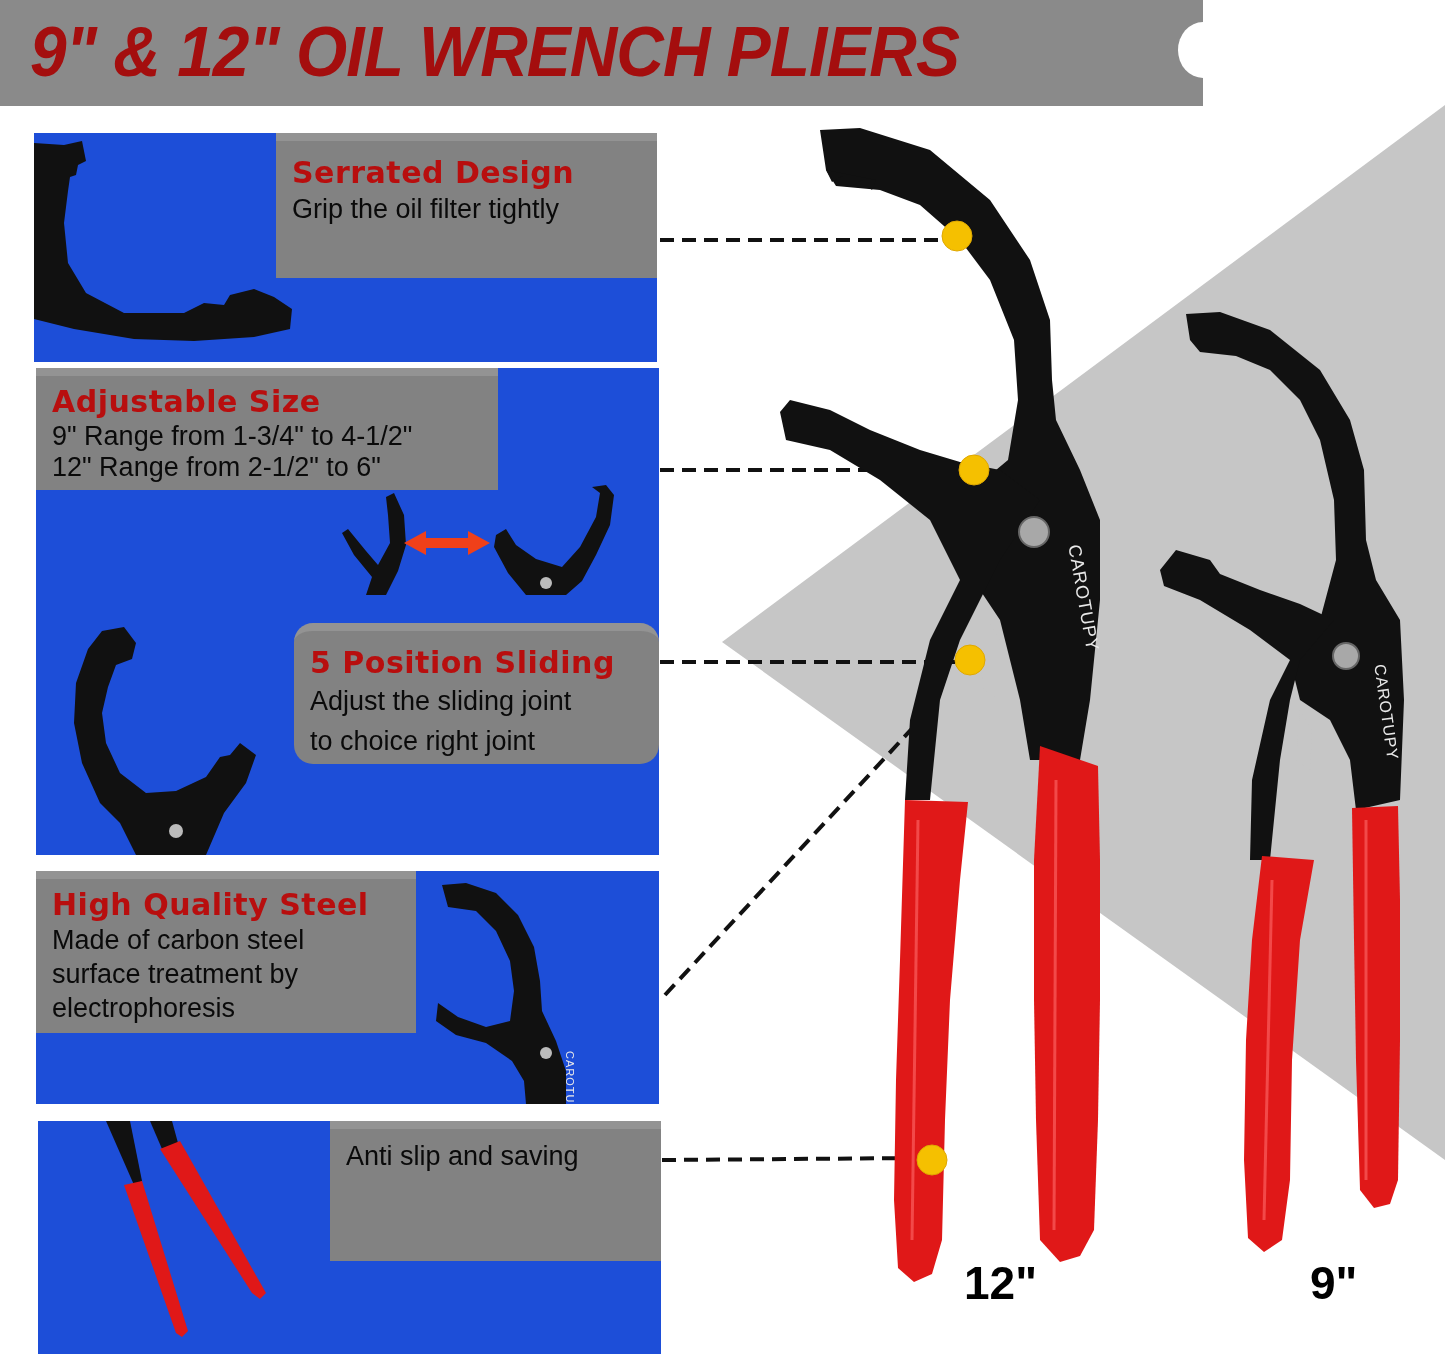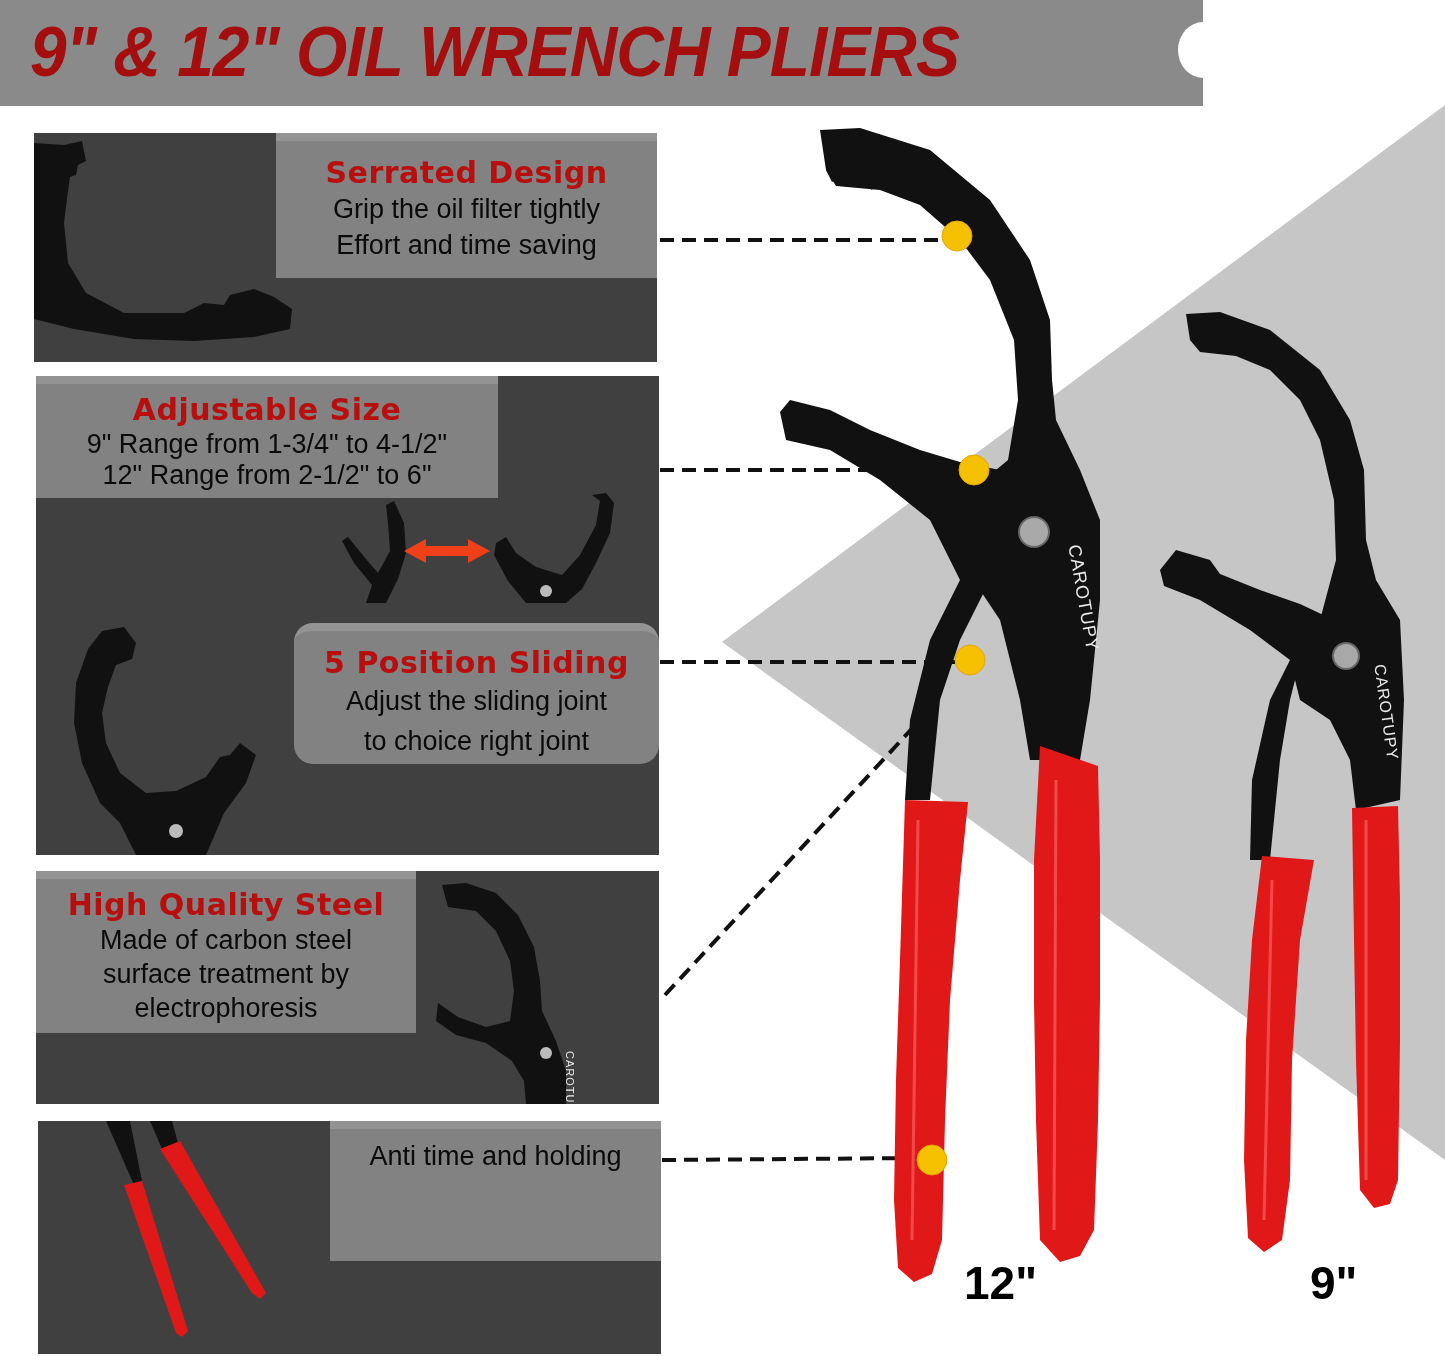--- a/index.html
+++ b/index.html
@@ -17,21 +17,21 @@
     background: #ffffff; border-radius: 50%;
   }
   .title-text {
     position: absolute; left: 30px; top: 12px;
     font-family: "Liberation Sans", sans-serif; font-weight: bold; font-style: italic;
     font-size: 70px; color: #a40e0e; letter-spacing: -1px; white-space: nowrap;
     transform: scaleX(0.94); transform-origin: left center;
   }
 
   .panel {
-    position: absolute; background: #404040; overflow: hidden; text-align: center;
+    position: absolute; background: #1d4ed8; overflow: hidden;
   }
   .caption-box {
     position: absolute; background: #828282; padding: 14px 16px 10px 16px;
     border-top: 8px solid #939393;
   }
   .caption-heading {
     font-family: "DejaVu Sans", sans-serif; font-weight: bold; color: #b80e0e;
     font-size: 30px; line-height: 36px; white-space: nowrap; letter-spacing: 0.5px;
   }
   .caption-line {
@@ -62,25 +62,24 @@
 </div>
 <div class="title-notch"></div>
 
 <div class="panel" style="left:34px;top:133px;width:623px;height:229px;">
   <svg width="270" height="229" viewBox="0 0 270 229" style="position:absolute;left:0;top:0;">
     <path d="M30,12 L48,8 L52,28 L44,32 L42,42 L36,44 L34,58 L30,90 L34,130 L52,160 L90,180 L150,180 L170,170 L190,172 L196,162 L220,156 L240,164 L258,176 L256,196 L220,204 L160,208 L100,206 L40,196 L0,186 L0,10 Z" fill="#111"></path>
   </svg>
   <div class="caption-box" style="left:242px;top:0;width:381px;height:145px;">
     <div class="caption-heading">Serrated Design</div>
     <div class="caption-line">Grip the oil filter tightly</div>
-    <div class="caption-line">Effort and time saving</div>
   </div>
 </div>
 
-<div class="panel" style="left:36px;top:376px;width:623px;height:267px;">
+<div class="panel" style="left:36px;top:368px;width:623px;height:267px;">
   <div class="caption-box" style="left:0;top:0;width:462px;height:122px;padding-top:8px;">
     <div class="caption-heading">Adjustable Size</div>
     <div class="caption-line" style="line-height:32px;">9" Range from 1-3/4" to 4-1/2"</div>
     <div class="caption-line" style="line-height:30px;">12" Range from 2-1/2" to 6"</div>
   </div>
   <svg width="330" height="110" viewBox="0 0 330 110" style="position:absolute;left:290px;top:117px;">
     <path d="M60,12 L68,8 L78,30 L80,60 L72,86 L60,110 L40,110 L46,92 L28,70 L16,48 L22,44 L40,66 L52,80 L64,58 L62,30 Z" fill="#111"></path>
     <polygon points="78,58 100,46 100,53 142,53 142,46 164,58 142,70 142,63 100,63 100,70" fill="#f0401a"></polygon>
     <path d="M170,50 L180,44 L190,60 L210,74 L236,82 L254,62 L270,32 L274,8 L266,2 L280,0 L288,10 L284,40 L270,70 L256,96 L240,110 L200,110 L182,88 L168,62 Z" fill="#111"></path>
     <circle cx="220" cy="98" r="6" fill="#bbb"></circle>
@@ -114,21 +113,21 @@
 </div>
 
 <div class="panel" style="left:38px;top:1121px;width:623px;height:233px;">
   <svg width="260" height="233" viewBox="0 0 260 233" style="position:absolute;left:0;top:0;">
     <path d="M68,0 L92,0 L104,60 L96,64 Z" fill="#111"></path>
     <path d="M112,0 L134,0 L140,22 L124,28 Z" fill="#111"></path>
     <path d="M86,64 L104,60 L150,210 L144,216 L138,212 Z" fill="#e01818"></path>
     <path d="M122,28 L142,20 L228,172 L222,178 L214,172 Z" fill="#e01818"></path>
   </svg>
   <div class="caption-box" style="left:292px;top:0;width:331px;height:140px;padding-top:8px;">
-    <div class="caption-line" style="line-height:38px;">Anti time and holding</div>
+    <div class="caption-line" style="line-height:38px;">Anti slip and saving</div>
   </div>
 </div>
 
 <svg class="bg-shape" viewBox="0 0 1445 1356" style="pointer-events:none;">
 
   <g stroke="#111" stroke-width="4" stroke-dasharray="14,8" fill="none">
     <line x1="660" y1="240" x2="945" y2="240"></line>
     <line x1="660" y1="470" x2="960" y2="470"></line>
     <line x1="660" y1="662" x2="955" y2="662"></line>
     <line x1="665" y1="995" x2="920" y2="720"></line>

